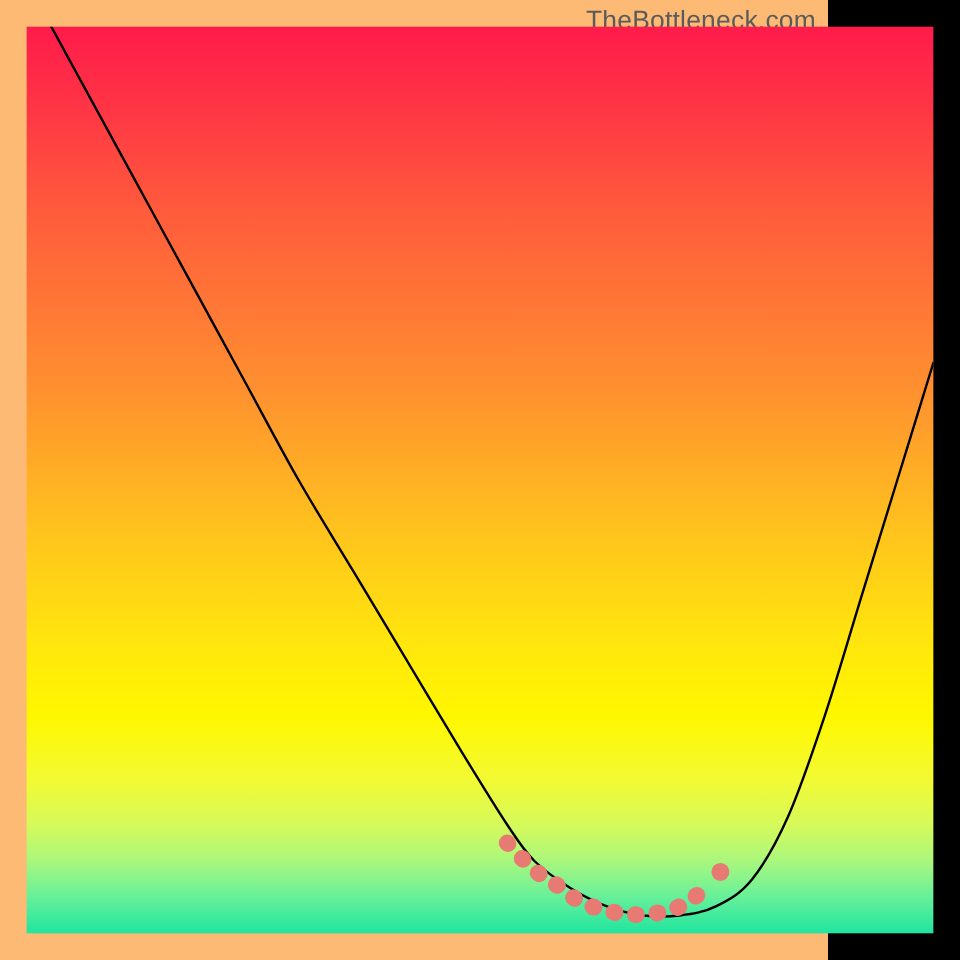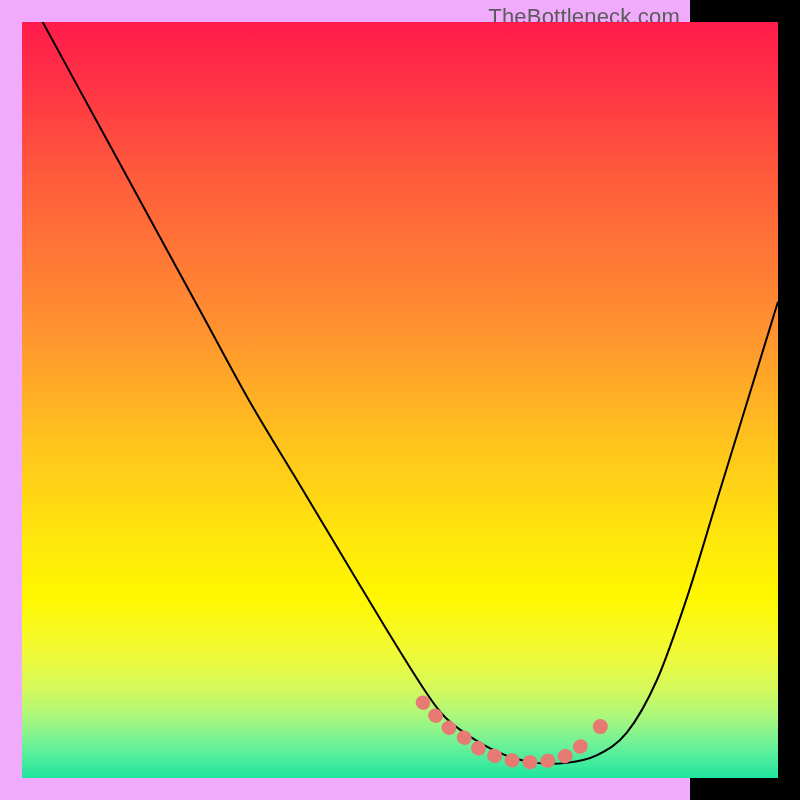--- a/index.html
+++ b/index.html
@@ -1,21 +1,21 @@
 <!DOCTYPE html>
 <html><head>
 <meta charset="utf-8">
 <style>
   * { margin: 0; padding: 0; box-sizing: border-box; }
   html, body { width: 800px; height: 800px; overflow: hidden; background: #000; }
   .frame {
     position: relative;
     width: 690px;
     height: 800px;
-    background: #f0abfc;
+    background: #fdba74;
   }
   .plot {
     position: absolute;
     left: 22px;
     top: 22px;
     width: 756px;
     height: 756px;
     overflow: hidden;
   }
   .gradient {

